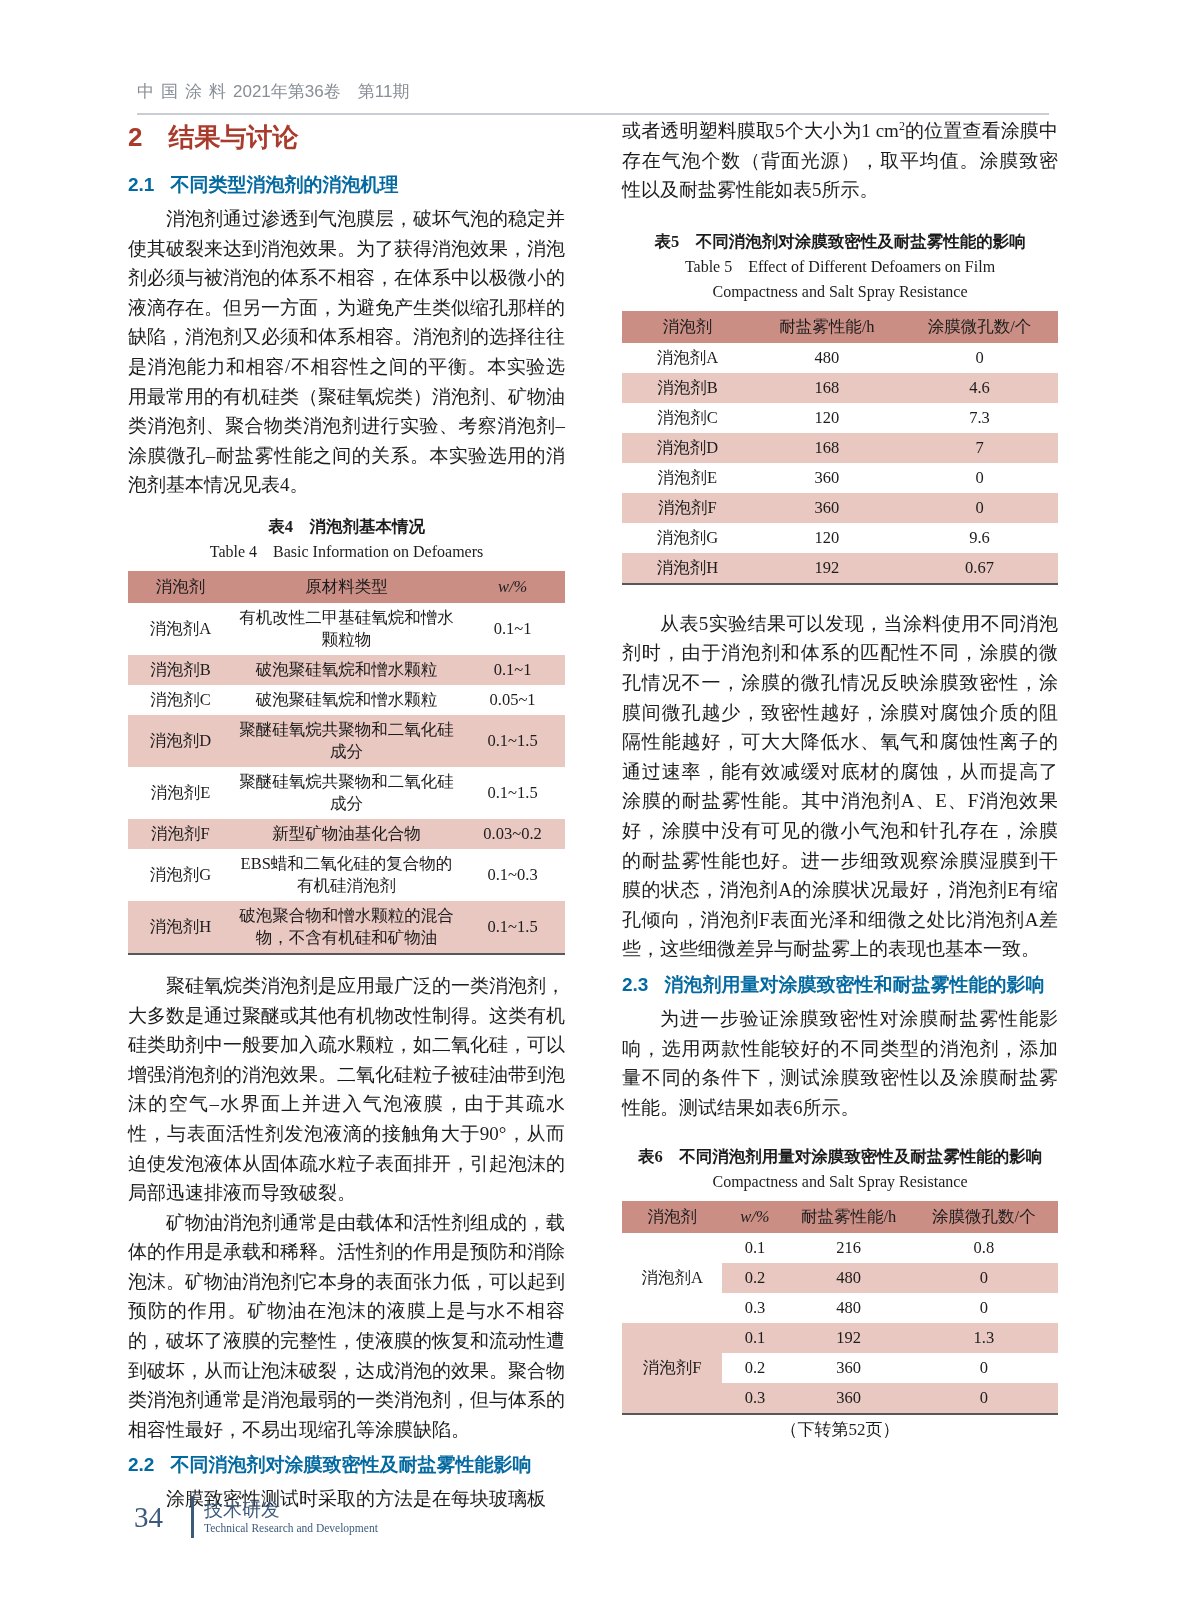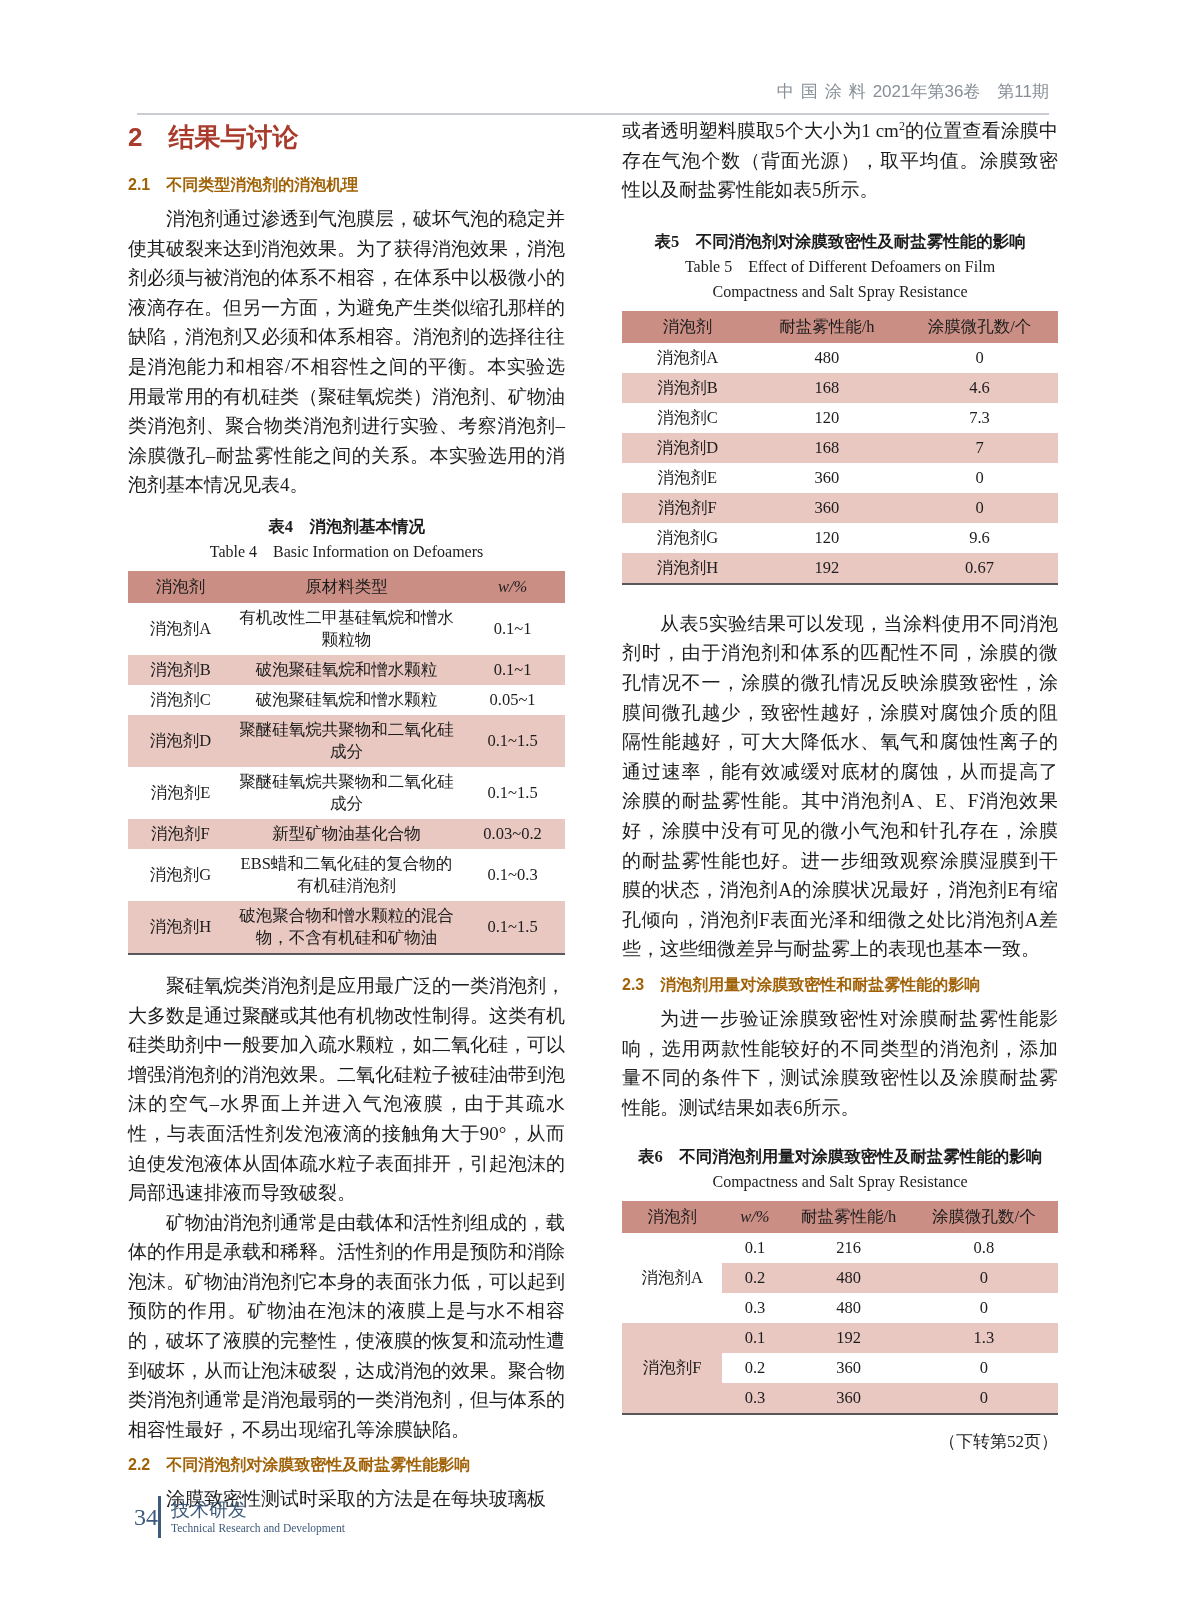--- a/index.html
+++ b/index.html
@@ -5,21 +5,21 @@
   html,body { margin:0; padding:0; background:#e8e8e8; }
   .page {
     position:relative; width:1187px; height:1600px; margin:0 auto;
     background:#ffffff; overflow:hidden;
     font-family:"Liberation Serif","DejaVu Serif",serif;
     color:#1c1c1c;
   }
   
   .pagehead {
     position:absolute; left:137px; width:912px; top:80px;
-    display:flex; justify-content:flex-end; align-items:flex-end;
+    display:flex; justify-content:flex-start; align-items:flex-end;
     color:#878e96; font-size:17px;
     border-bottom:2px solid #c9cdd3; padding-bottom:10px;
     font-family:"Liberation Sans","DejaVu Sans",sans-serif;
   }
   .journal { letter-spacing:7px; }
   
   .col {
     position:absolute; top:116px; width:437px;
     font-size:19px; line-height:29.6px; text-align:justify;
   }
@@ -28,21 +28,21 @@
   p.body { margin:0; text-indent:2em; }
   sup { font-size:12px; line-height:0; }
   
   .h1 {
     color:#a83b2c; font-weight:bold; font-size:26px; line-height:34px;
     margin:4px 0 16px 0; text-align:left;
     font-family:"Liberation Sans","DejaVu Sans",sans-serif;
   }
   .h1 .num { margin-right:26px; }
   .h2 {
-    color:#a16207; font-weight:bold; font-size:16px; line-height:30px;
+    color:#0369a1; font-weight:bold; font-size:19px; line-height:30px;
     margin:6px 0 4px 0; text-align:left;
     font-family:"Liberation Sans","DejaVu Sans",sans-serif;
   }
   .h2 .num { margin-right:16px; }
   
   .tblwrap { margin:14px 0 16px 0; }
   .cap-cn { text-align:center; font-weight:bold; font-size:16.5px; line-height:25px; text-indent:0; }
   .cap-en { text-align:center; font-weight:normal; font-size:16px;  line-height:25px; text-indent:0; }
   table {
     width:100%; border-collapse:collapse; margin-top:7px;
@@ -53,26 +53,26 @@
     text-align:center; line-height:22px;
   }
   td { text-align:center; padding:4px 4px; line-height:22px; vertical-align:middle; }
   tr.pink td { background:#e9c8c2; }
   td.bg-p { background:#e9c8c2; }
   .ital { font-style:italic; }
   .t4 col.c1 { width:24%; } .t4 col.c2 { width:52%; } .t4 col.c3 { width:24%; }
   .t5 col.c1 { width:30%; } .t5 col.c2 { width:34%; } .t5 col.c3 { width:36%; }
   .t6 col.c1 { width:23%; } .t6 col.c2 { width:15%; } .t6 col.c3 { width:28%; } .t6 col.c4 { width:34%; }
   
-  .continuation { text-align:right; font-size:17px; margin-top:12px; text-indent:0; }
+  .continuation { text-align:center; font-size:17px; text-indent:0; }
   .pagefoot {
     position:absolute; left:134px; top:1496px;
     display:flex; align-items:center; color:#3d5a7c;
   }
-  .pageno { font-size:24px; margin-right:0; }
+  .pageno { font-size:29px; margin-right:28px; }
   .footbar { width:3px; height:42px; background:#3d5a7c; margin-right:10px; }
   .foot-cn {
     font-weight:normal; font-size:19px; line-height:22px;
     font-family:"Liberation Sans","DejaVu Sans",sans-serif;
   }
   .foot-en { font-size:11.5px; line-height:15px; }
 </style>
 </head>
 <body>
 

